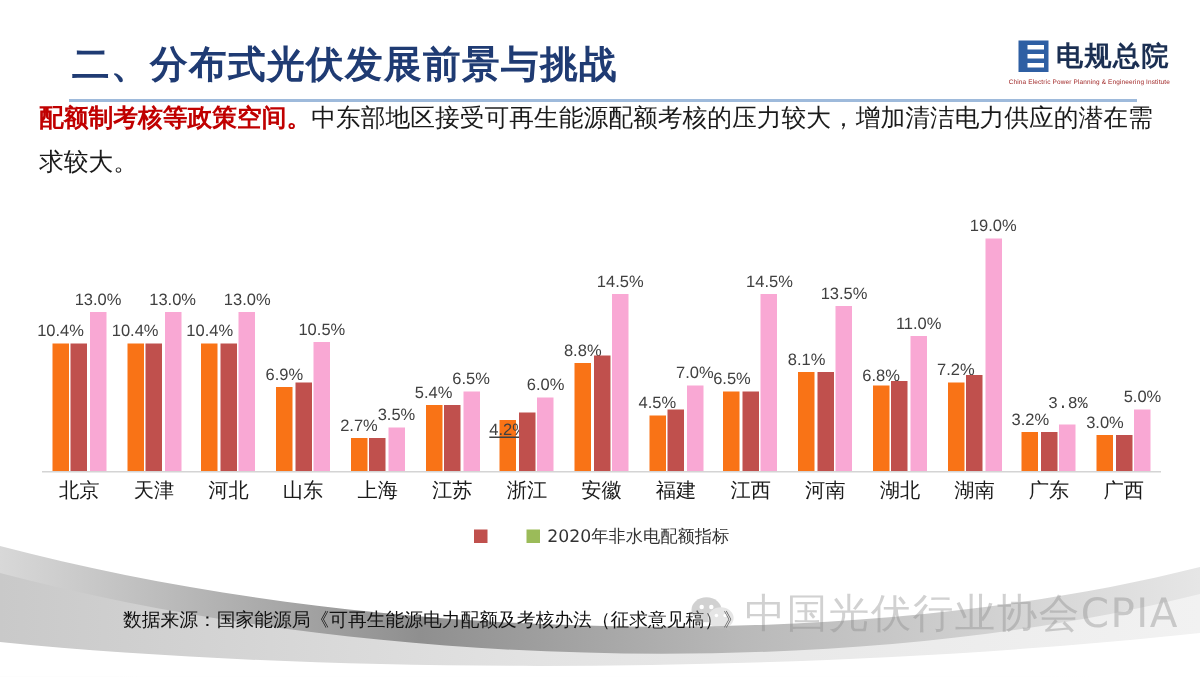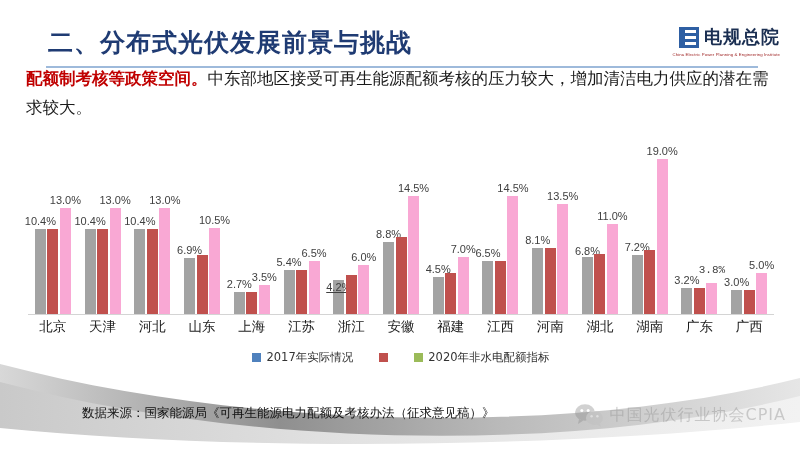--- a/index.html
+++ b/index.html
@@ -47,21 +47,21 @@
   .hl{color:#c00000;font-weight:bold;}
 
   
   .chart{position:absolute;left:22px;top:150px;width:758px;height:215px;}
   .plot{position:absolute;left:6px;top:0;right:6px;height:165px;}
   .baseline{position:absolute;left:0;right:0;bottom:0;height:1px;background:#d4d4d4;}
   .groups{position:absolute;left:0;right:0;bottom:1px;top:0;display:flex;}
   .group{flex:1 1 0;position:relative;display:flex;align-items:flex-end;
          justify-content:center;gap:1.5px;}
   .bar{width:11px;position:relative;}
-  .bar.b{background:#a3a3a3;}
+  .bar.b{background:#f97316;}
   .bar.r{background:#c0504d;}
   .bar.g{background:#f9a8d4;}
   .dl{
     position:absolute;left:50%;transform:translateX(-50%);
     font-size:11px;color:#404040;white-space:nowrap;
     font-family:"Liberation Sans","DejaVu Sans",sans-serif;
   }
   .cats{position:absolute;left:6px;right:6px;top:168px;height:22px;display:flex;}
   .cat{flex:1 1 0;text-align:center;font-size:13.5px;color:#1a1a1a;
        font-family:"DejaVu Sans","Liberation Sans",sans-serif;}
@@ -76,21 +76,21 @@
   
   .swoosh{position:absolute;left:0;bottom:0;width:800px;height:95px;overflow:hidden;}
   .footer-note{
     position:absolute;left:82px;bottom:29px;font-size:12.5px;color:#111;
     white-space:nowrap;font-family:"DejaVu Sans","Liberation Sans",sans-serif;
   }
   .wm{
     position:absolute;right:14px;bottom:24px;display:flex;align-items:center;gap:6px;
     opacity:.40;
   }
-  .wm-text{font-size:16px;color:#8d8d8d;letter-spacing:1px;white-space:nowrap;
+  .wm-text{font-size:27px;color:#8d8d8d;letter-spacing:1px;white-space:nowrap;
     font-family:"DejaVu Sans","Liberation Sans",sans-serif;}
 </style>
 </head>
 <body>
 
 <div class="slide">
 
   <div class="header">
     <div class="title">二、分布式光伏发展前景与挑战</div>
     <div class="title-rule"></div>
@@ -261,24 +261,20 @@
         <div class="cat">安徽</div>
         <div class="cat">福建</div>
         <div class="cat">江西</div>
         <div class="cat">河南</div>
         <div class="cat">湖北</div>
         <div class="cat">湖南</div>
         <div class="cat">广东</div>
         <div class="cat">广西</div>
       </div>
     <div class="legend" id="legend">
-        <div class="lg">
-          <span class="sw b"></span>
-          <span>2017年实际情况</span>
-        </div>
         <div class="lg">
           <span class="sw r"></span>
         </div>
         <div class="lg">
           <span class="sw g"></span>
           <span>2020年非水电配额指标</span>
         </div>
       </div>
   </div>
 

